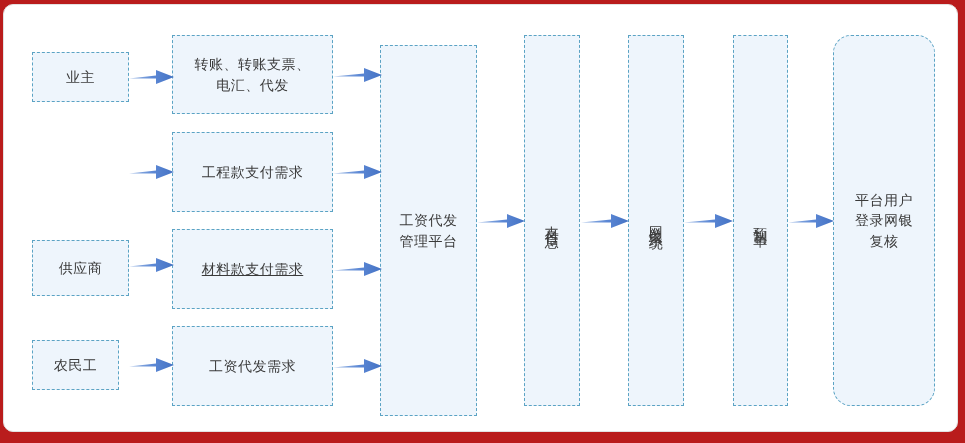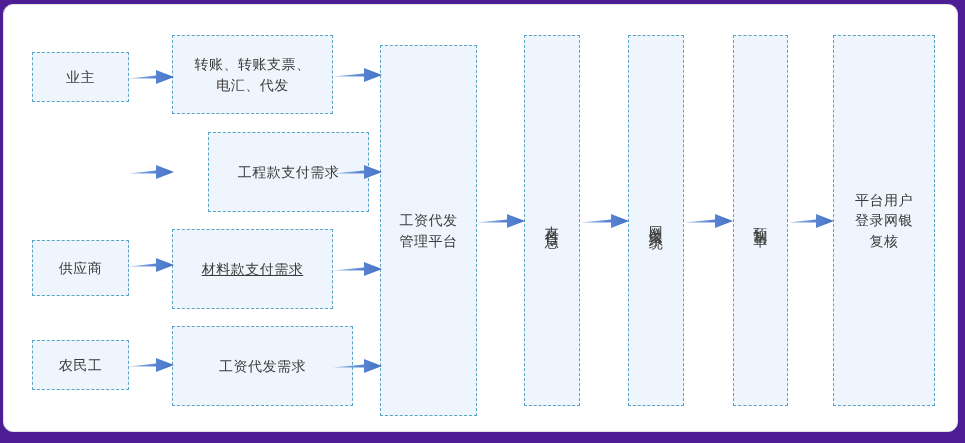--- a/index.html
+++ b/index.html
@@ -7,21 +7,21 @@
     padding: 0;
     background: #ffffff;
   }
   body {
     font-family: "DejaVu Sans", "Liberation Sans", sans-serif;
   }
   #canvas {
     position: relative;
     width: 965px;
     height: 443px;
-    background: #4c1d95;
+    background: #b91c1c;
     overflow: hidden;
   }
   .outer-frame {
     position: absolute;
     left: 3px;
     top: 4px;
     width: 955px;
     height: 428px;
     border: 1px solid #e2e2e2;
     border-radius: 10px;
@@ -69,59 +69,59 @@
 
   <div class="node" style="left:32px; top:52px; width:97px; height:50px;">
     <span class="label">业主</span>
   </div>
 
 
   <div class="node" style="left:32px; top:240px; width:97px; height:56px;">
     <span class="label">供应商</span>
   </div>
 
-  <div class="node" style="left:32px; top:340px; width:97px; height:50px;">
+  <div class="node" style="left:32px; top:340px; width:87px; height:50px;">
     <span class="label">农民工</span>
   </div>
 
   <div class="node" style="left:172px; top:35px; width:161px; height:79px;">
     <span class="label">转账、转账支票、
 电汇、代发</span>
   </div>
 
-  <div class="node" style="left:172px; top:132px; width:161px; height:80px;margin-left:36px;">
+  <div class="node" style="left:172px; top:132px; width:161px; height:80px;">
     <span class="label">工程款支付需求</span>
   </div>
 
   <div class="node" style="left:172px; top:229px; width:161px; height:80px;text-decoration:underline;">
     <span class="label">材料款支付需求</span>
   </div>
 
-  <div class="node" style="left:172px; top:326px; width:181px; height:80px;">
+  <div class="node" style="left:172px; top:326px; width:161px; height:80px;">
     <span class="label">工资代发需求</span>
   </div>
 
   <div class="node" style="left:380px; top:45px; width:97px; height:371px;">
     <span class="label">工资代发
 管理平台</span>
   </div>
 
   <div class="node vertical" style="left:524px; top:35px; width:56px; height:371px;">
     <span class="label">支付信息</span>
   </div>
 
   <div class="node vertical" style="left:628px; top:35px; width:56px; height:371px;">
     <span class="label">网银系统</span>
   </div>
 
   <div class="node vertical" style="left:733px; top:35px; width:55px; height:371px;">
     <span class="label">预制单</span>
   </div>
 
-  <div class="node" style="left:833px; top:35px; width:102px; height:371px;">
+  <div class="node" style="left:833px; top:35px; width:102px; height:371px;border-radius:18px;">
     <span class="label">平台用户
 登录网银
 复核</span>
   </div>
 
   <svg width="0" height="0" style="position:absolute" aria-hidden="true">
     <defs>
       <linearGradient id="agrad" x1="0" y1="0" x2="1" y2="0">
         <stop offset="0%" stop-color="#9fbbe6"></stop>
         <stop offset="55%" stop-color="#5b87d4"></stop>

